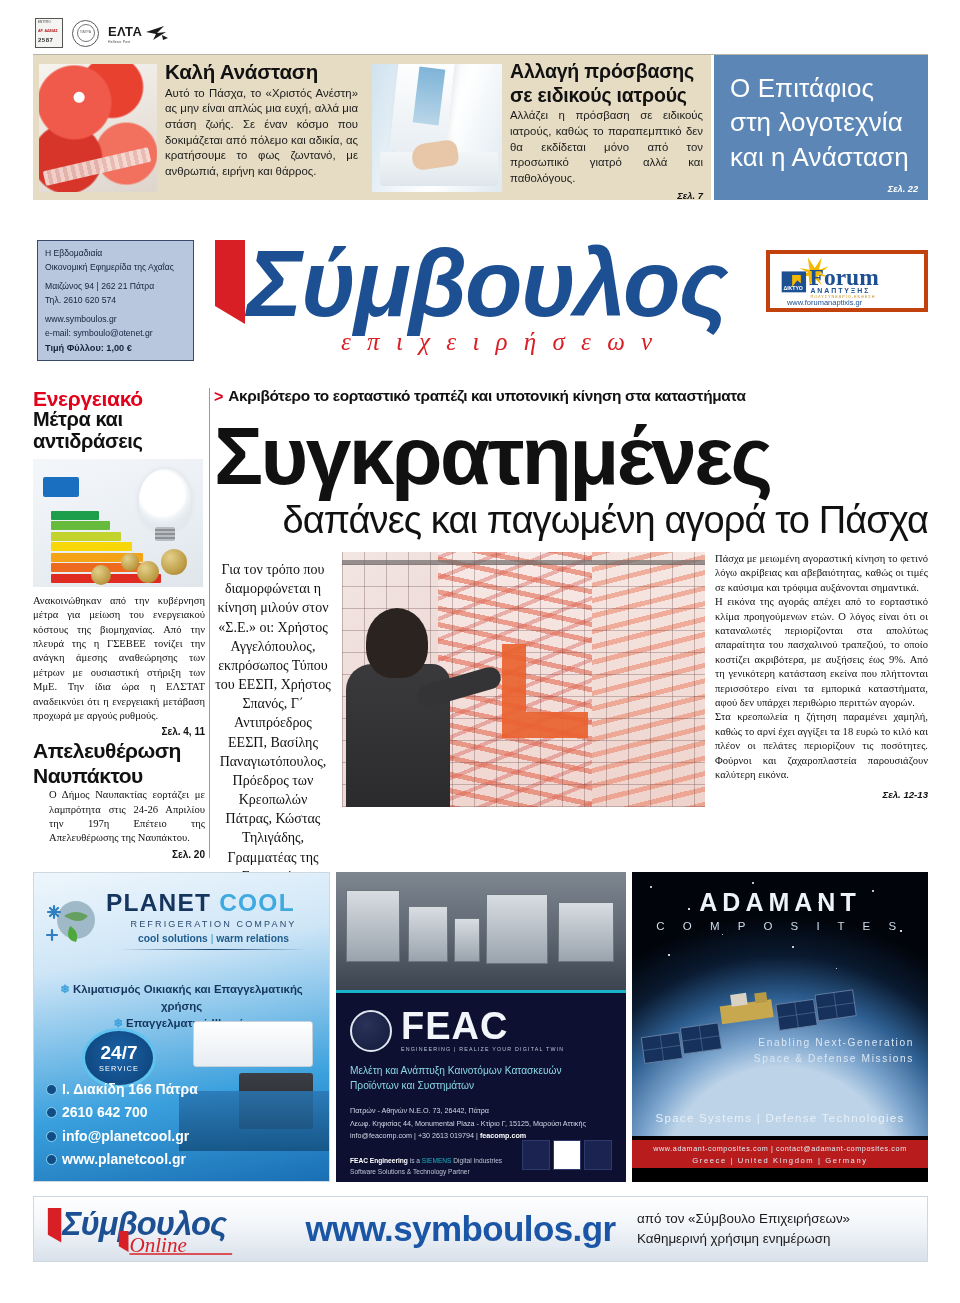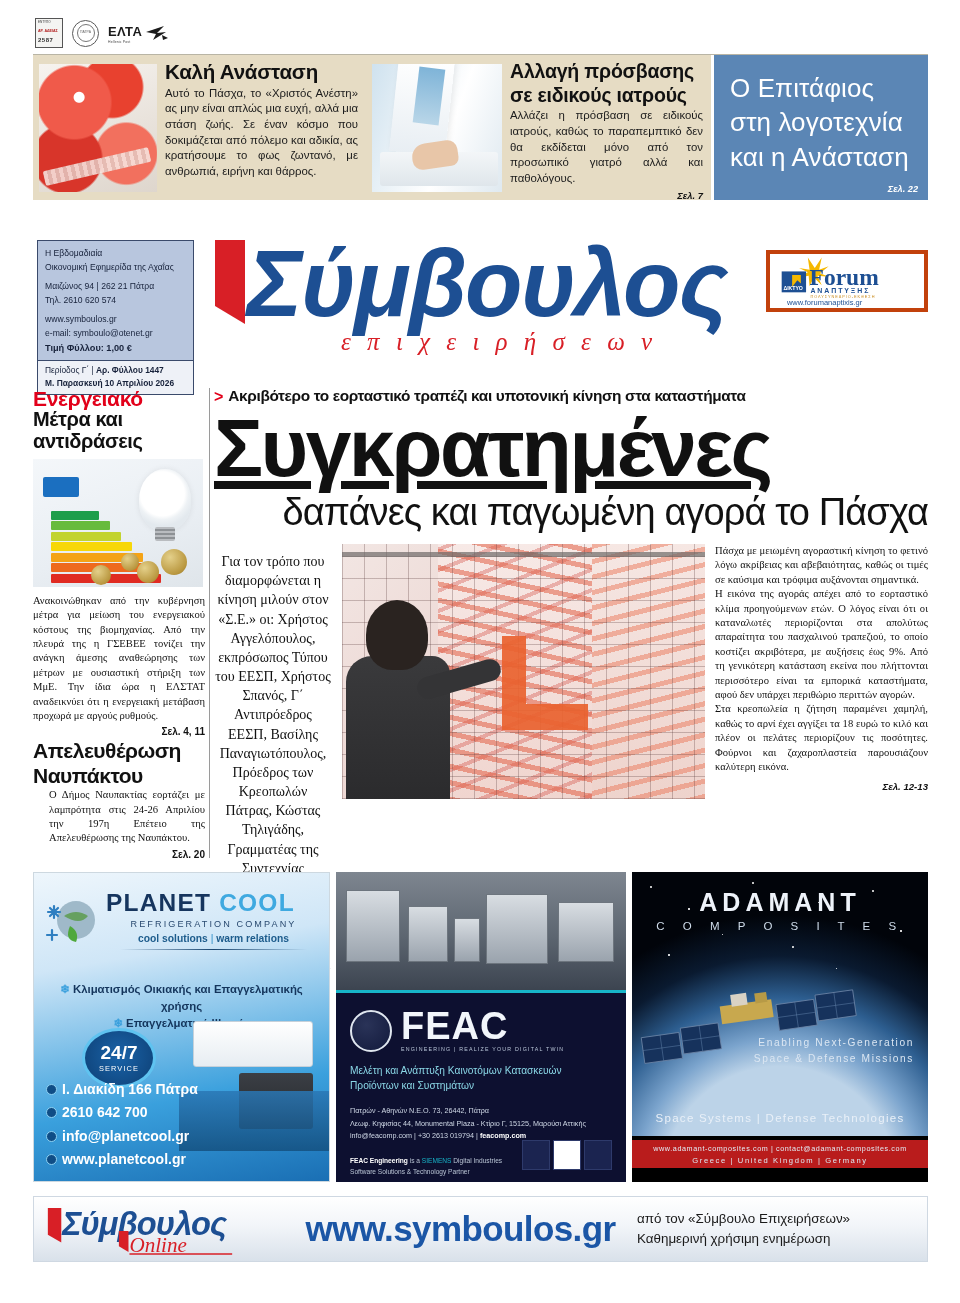--- a/index.html
+++ b/index.html
@@ -130,21 +130,21 @@
     font-family:"Liberation Serif", serif; }
   .ref-bold { font-size:10px; font-weight:bold; text-align:right; margin-top:3px; }
   .sub-head { font-weight:bold; font-size:21px; line-height:1.02; letter-spacing:-.5px; margin-top:3px; }
   .sub-body { font-size:10.6px; line-height:1.36; text-align:justify; margin-top:2px;
     font-family:"Liberation Serif", serif;margin-left:16px; }
 
   .col-main { position:absolute; left:181px; top:0; width:714px; }
   .eyebrow { display:flex; align-items:flex-start; gap:5px; border-bottom:0; }
   .eyebrow .arrow { color:#e2001a; font-weight:bold; font-size:16px; line-height:1; margin-top:1px; }
   .eyebrow .etx { font-weight:bold; font-size:15.4px; line-height:1.05; letter-spacing:-.35px; }
-  .headline-1 { font-weight:bold; font-size:82px; line-height:.96; letter-spacing:-2.6px; margin-top:4px;text-decoration:underline; }
+  .headline-1 { font-weight:bold; font-size:82px; line-height:.96; letter-spacing:-2.6px; margin-top:12px; }
   .headline-2 { font-size:38px; line-height:1.06; letter-spacing:-.9px; text-align:right; margin-top:4px; }
 
   .three-cols { display:flex; gap:10px; margin-top:12px; }
   .c-italic { width:118px; font-family:"Liberation Serif", serif; 
     font-size:14px; line-height:1.37; text-align:center; padding-top:8px; }
   .c-photo { width:363px; }
   .photo-main { width:363px; height:255px; position:relative; overflow:hidden;
     background:linear-gradient(135deg,#f2e6e3 0%, #edd8d4 40%, #e7cfca 100%); }
   .photo-main .grid-lines{
     position:absolute; inset:0;
@@ -323,24 +323,20 @@
         <div>Η Εβδομαδιαία</div>
         <div>Οικονομική Εφημερίδα της Αχαΐας</div>
         <span class="sp"></span>
         <div>Μαιζώνος 94  |  262 21 Πάτρα</div>
         <div>Τηλ. 2610 620 574</div>
         <span class="sp"></span>
         <div>www.symboulos.gr</div>
         <div>e-mail: symboulo@otenet.gr</div>
         <div class="price">Τιμή Φύλλου: 1,00 €</div>
       </div>
-      <div class="info-issue">
-        <div><span>Περίοδος Γ΄ | </span><b>Αρ. Φύλλου 1447</b></div>
-        <div><b>Μ. Παρασκευή 10 Απριλίου 2026</b></div>
-      </div>
     </div>
 
     <div class="logo-wrap">
       <svg class="logo-svg" viewBox="0 0 560 130">
         <path d="M14 12 L44 12 L44 96 L14 78 Z" fill="#d81f26"></path>
         <text x="46" y="88" font-family="'Liberation Sans',sans-serif" font-size="94" font-weight="bold" font-style="italic" fill="#1d4f93" letter-spacing="-2">Σύμβουλος</text>
         <text x="140" y="122" font-family="'Liberation Serif',serif" font-size="25" font-style="italic" fill="#d81f26" letter-spacing="5">ε π ι χ ε ι ρ ή σ ε ω ν</text>
       </svg>
     </div>
 

